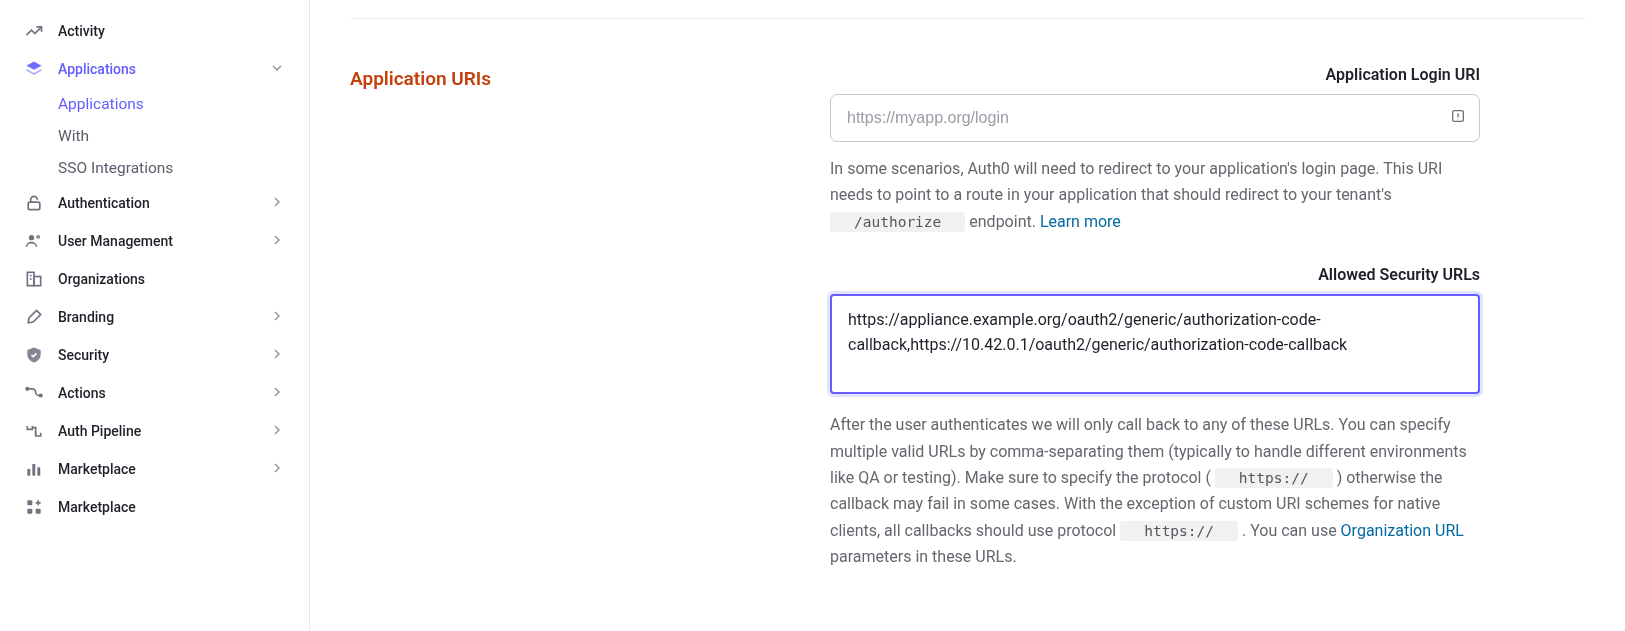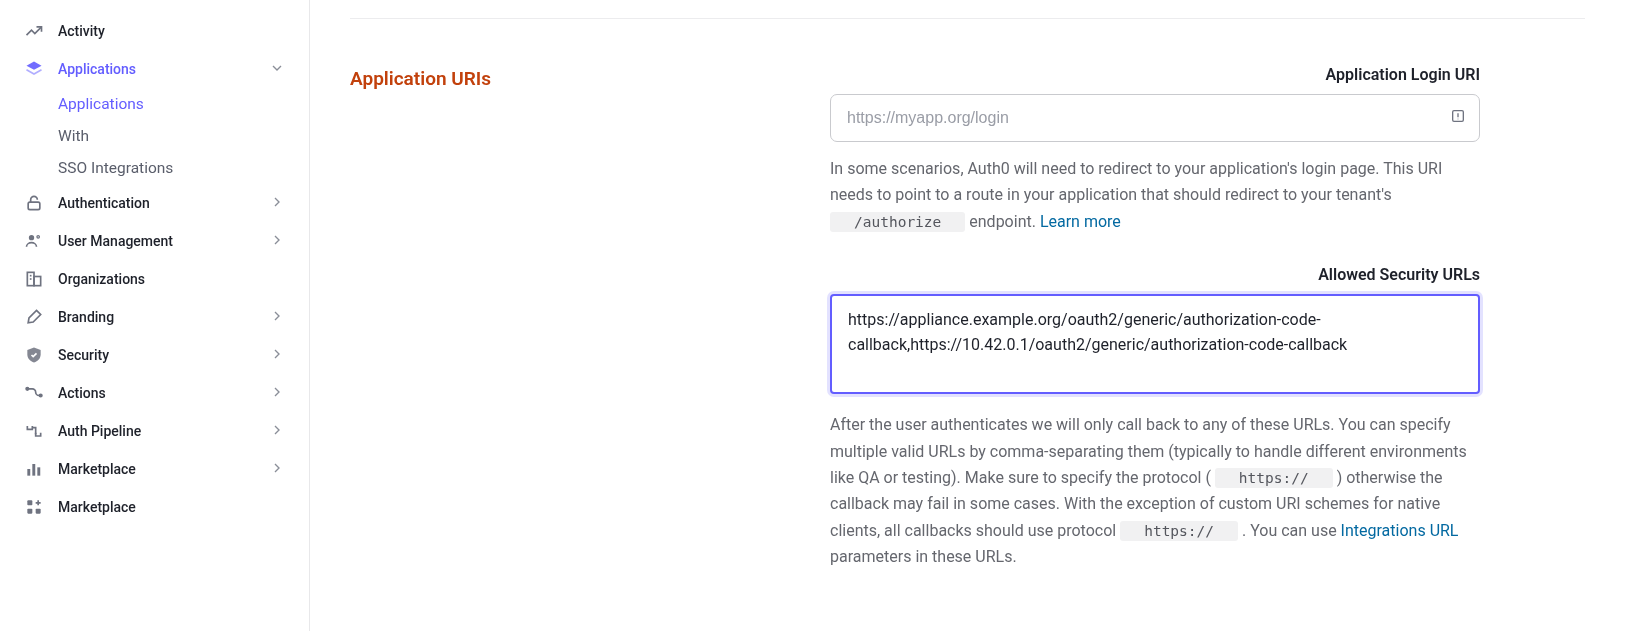--- a/index.html
+++ b/index.html
@@ -343,20 +343,20 @@
 
       <div class="field-block">
         <div class="field-label">Allowed Security URLs</div>
         <textarea class="textarea-input" style="">https://appliance.example.org/oauth2/generic/authorization-code-callback,https://10.42.0.1/oauth2/generic/authorization-code-callback</textarea>
         <p class="help-text">
           <span>After the user authenticates we will only call back to any of these URLs. You can specify multiple valid URLs by comma-separating them (typically to handle different environments like QA or testing). Make sure to specify the protocol (</span>
           <span class="code-chip">https://</span>
           <span>) otherwise the callback may fail in some cases. With the exception of custom URI schemes for native clients, all callbacks should use protocol </span>
           <span class="code-chip">https://</span>
           <span>. You can use </span>
-          <a href="#">Integrations URL</a>
+          <a href="#">Organization URL</a>
           <span> parameters in these URLs.</span>
         </p>
       </div>
 
     </div>
   </div>
 </main>
 
 </body></html>

